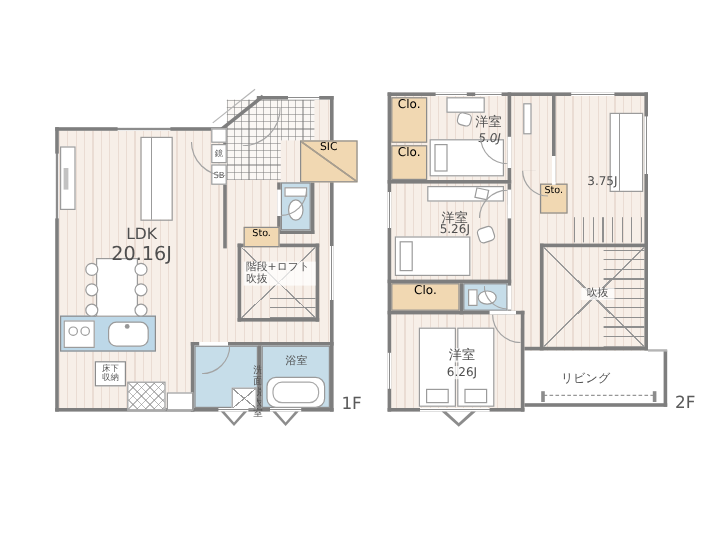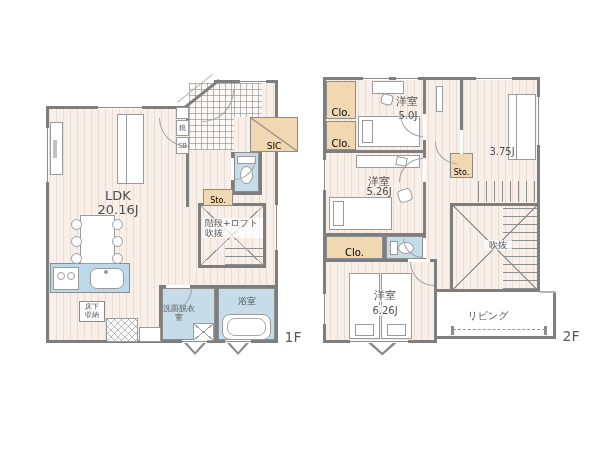--- a/index.html
+++ b/index.html
@@ -8,35 +8,35 @@
             font-family:"DejaVu Sans",sans-serif; }
   .abs { position:absolute; }
   .wall { position:absolute; background:#7e7e7e; }
   .thinline { position:absolute; background:#b5b5b5; }
   .floor { position:absolute; background-color:#f7efe8;
            background-image:repeating-linear-gradient(90deg,#eadcd3 0 1px,transparent 1px 7px); }
   .hatch { position:absolute; background-color:#faf7f4;
            background-image:repeating-linear-gradient(180deg,rgba(120,120,120,.5) 0 1px,transparent 1px 6px),
                             repeating-linear-gradient(90deg,rgba(120,120,120,.5) 0 1px,transparent 1px 6px); }
   .tan  { position:absolute; background:#f1d8b2; border:1.5px solid #8c8c8c;
-          display:flex; align-items:flex-end; justify-content:center; }
+          display:flex; align-items:flex-start; justify-content:center; }
   .blue { position:absolute; background:#c6dde9; border:1.5px solid #8c8c8c; }
   .kblue{ position:absolute; background:#bdd8e8; border:1.5px solid #8c8c8c; }
   .furn { position:absolute; background:#fff; border:1px solid #9b9b9b; }
   .round{ border-radius:50%; }
   .xbox { position:absolute;
           background-image:linear-gradient(to bottom right,transparent 49.4%,#9a9a9a 49.4% 50.6%,transparent 50.6%),
                            linear-gradient(to top right,transparent 49.4%,#9a9a9a 49.4% 50.6%,transparent 50.6%); }
   .treads { position:absolute; background-image:repeating-linear-gradient(180deg,#8f8f8f 0 1px,transparent 1px 8px); }
   .treadsv{ position:absolute; background-image:repeating-linear-gradient(90deg,#8f8f8f 0 1px,transparent 1px 8px); }
   .lattice{ position:absolute; background:#fff; border:1px solid #9b9b9b;
           background-image:repeating-linear-gradient(45deg,rgba(130,130,130,.55) 0 1px,transparent 1px 5px),
                            repeating-linear-gradient(135deg,rgba(130,130,130,.55) 0 1px,transparent 1px 5px); }
   .lbl  { position:absolute; color:#4f4f4f; text-align:center; line-height:1.12; white-space:pre-line; }
-  .f14{font-size:14px;} .f13{font-size:13px;} .f12{font-size:13px;} .f11{font-size:11px;}
+  .f14{font-size:14px;} .f13{font-size:13px;} .f12{font-size:16px;} .f11{font-size:11px;}
   .f10{font-size:10px;} .f9{font-size:9px;} .f8{font-size:8px;} .f7{font-size:7px;}
   .wbg{ background:rgba(255,255,255,.72); }
   .winh { position:absolute; height:3px; background:linear-gradient(180deg,#fff 0 1px,#8c8c8c 1px 2px,#fff 2px 100%); }
   .winv { position:absolute; width:3px;  background:linear-gradient(90deg,#fff 0 1px,#8c8c8c 1px 2px,#fff 2px 100%); }
   .gap  { position:absolute; background:#fff; }
   .arc  { position:absolute; background:transparent; border:0 solid #a3a3a3; }
   .arc-tl{ border-top:1px solid #a3a3a3; border-left:1px solid #a3a3a3; border-top-left-radius:100%; }
   .arc-br{ border-bottom:1px solid #a3a3a3; border-right:1px solid #a3a3a3; border-bottom-right-radius:100%; }
   .arc-bl{ border-bottom:1px solid #a3a3a3; border-left:1px solid #a3a3a3; border-bottom-left-radius:100%; }
   .vee { position:absolute; }
@@ -95,21 +95,21 @@
   <div class="tan" style="left:203px;top:189px;width:30px;height:17px;">
     <span class="f8">Sto.</span>
   </div>
 
   <div class="xbox" style="left:201px;top:206px;width:62px;height:59px;"></div>
   <div class="treads" style="left:225px;top:248px;width:38px;height:17px;"></div>
   <div class="lbl f9 wbg" style="left:203px;top:218px;width:60px;text-align:left;padding-left:2px;">階段+ロフト
 吹抜</div>
 
   <div class="blue" style="left:162px;top:288px;width:53px;height:52px;"></div>
-  <div class="lbl f8" style="left:163px;top:305px;width:32px;">洗面脱衣室</div>
+  <div class="lbl f8" style="left:163px;top:305px;width:32px;padding-left:48px;">洗面脱衣室</div>
   <div class="furn" style="left:193px;top:323px;width:21px;height:18px;background-image:linear-gradient(to bottom right,transparent 48%,#9a9a9a 48% 52%,transparent 52%),linear-gradient(to top right,transparent 48%,#9a9a9a 48% 52%,transparent 52%);"></div>
   <div class="blue" style="left:218px;top:288px;width:57px;height:52px;"></div>
   <div class="lbl f9" style="left:232px;top:296px;width:30px;">浴室</div>
   <div class="furn" style="left:222px;top:314px;width:49px;height:26px;border-radius:8px;"></div>
   <div class="abs" style="left:227px;top:318px;width:39px;height:18px;border:1px solid #a8a8a8;border-radius:8px;"></div>
 
   <div class="kblue" style="left:50px;top:263px;width:80px;height:30px;"></div>
   <div class="furn" style="left:53px;top:267px;width:26px;height:23px;"></div>
   <div class="furn round" style="left:57px;top:272px;width:8px;height:8px;"></div>
   <div class="furn round" style="left:67px;top:272px;width:8px;height:8px;"></div>
@@ -192,21 +192,21 @@
   <div class="tan" style="left:450px;top:153px;width:23px;height:25px;">
     <span class="f8">Sto.</span>
   </div>
 
   <div class="furn" style="left:358px;top:116px;width:62px;height:31px;"></div>
   <div class="furn" style="left:362px;top:120px;width:11px;height:23px;"></div>
   <div class="furn" style="left:372px;top:81px;width:32px;height:13px;"></div>
   <div class="furn" style="left:381px;top:94px;width:12px;height:11px;border-radius:4px;transform:rotate(15deg);"></div>
   <div class="furn" style="left:436px;top:86px;width:7px;height:26px;"></div>
   <div class="lbl f11" style="left:388px;top:96px;width:38px;">洋室</div>
-  <div class="lbl f10" style="left:392px;top:110px;width:32px;">5.0J</div>
+  <div class="lbl f10" style="left:392px;top:110px;width:32px;font-style:italic;">5.0J</div>
 
   <div class="furn" style="left:508px;top:94px;width:28px;height:66px;background:linear-gradient(90deg,#fff 0 7px,#9b9b9b 7px 8px,#fff 8px);"></div>
   <div class="lbl f10" style="left:481px;top:146px;width:42px;">3.75J</div>
 
   <div class="furn" style="left:356px;top:155px;width:64px;height:13px;"></div>
   <div class="furn" style="left:396px;top:157px;width:11px;height:9px;transform:rotate(12deg);"></div>
   <div class="furn" style="left:398px;top:189px;width:14px;height:13px;border-radius:4px;transform:rotate(-18deg);"></div>
   <div class="furn" style="left:329px;top:197px;width:63px;height:33px;"></div>
   <div class="furn" style="left:333px;top:201px;width:11px;height:25px;"></div>
   <div class="lbl f11" style="left:361px;top:176px;width:36px;">洋室</div>

